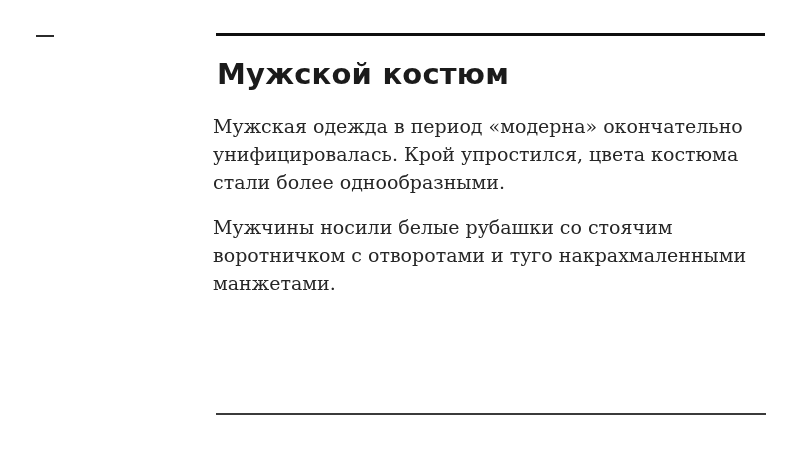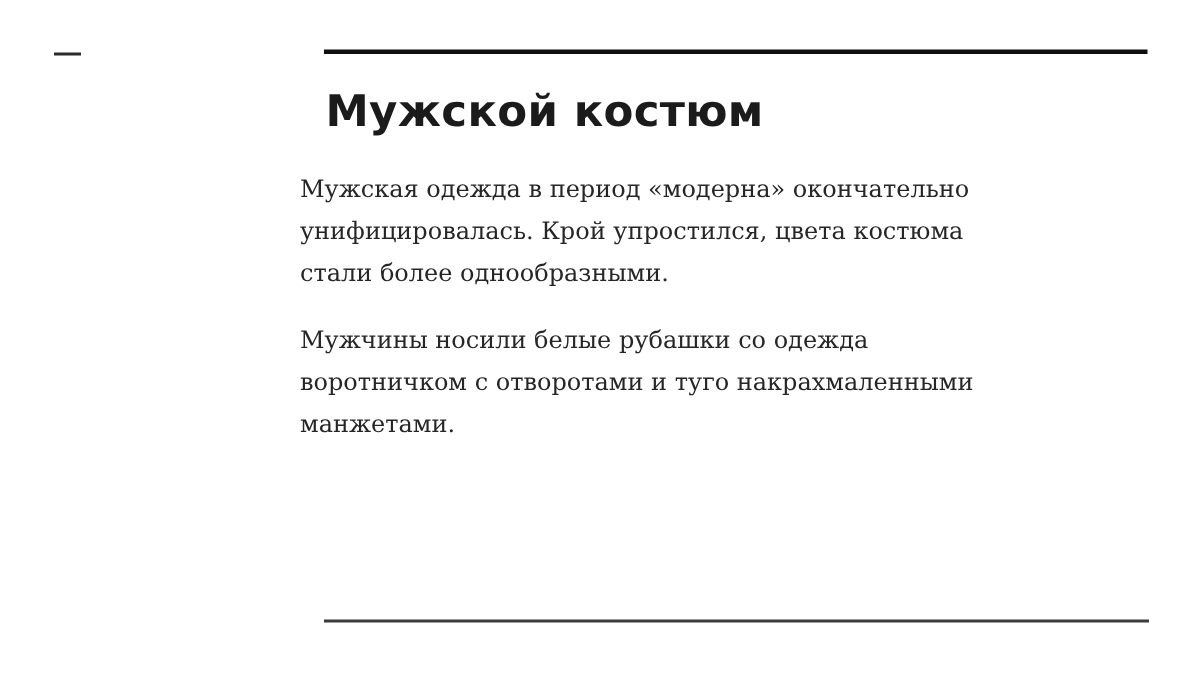--- a/index.html
+++ b/index.html
@@ -38,25 +38,25 @@
     top: 57px;
     margin: 0;
     font-family: "DejaVu Sans", "Liberation Sans", sans-serif;
     font-weight: 700;
     font-size: 29px;
     letter-spacing: 0.2px;
     color: #1b1b1b;
   }
   .body-text {
     position: absolute;
-    left: 200px;
+    left: 213px;
     top: 112px;
     width: 565px;
     font-family: "DejaVu Serif", "Liberation Serif", serif;
-    font-size: 16px;
+    font-size: 19px;
     line-height: 28px;
     color: #262626;
   }
   .body-text p {
     margin: 0 0 17px 0;
     white-space: pre-line;
   }
   .bottom-rule {
     position: absolute;
     left: 216px;
@@ -74,20 +74,20 @@
   <div class="accent-dash"></div>
 
   <div class="top-rule"></div>
 
   <h1 class="slide-title">Мужской костюм</h1>
 
   <div class="body-text">
     <p>Мужская одежда в период «модерна» окончательно
 унифицировалась. Крой упростился, цвета костюма
 стали более однообразными.</p>
-    <p>Мужчины носили белые рубашки со одежда
+    <p>Мужчины носили белые рубашки со стоячим
 воротничком с отворотами и туго накрахмаленными
 манжетами.</p>
   </div>
 
   <div class="bottom-rule"></div>
 
 </div>
 
 </body></html>

